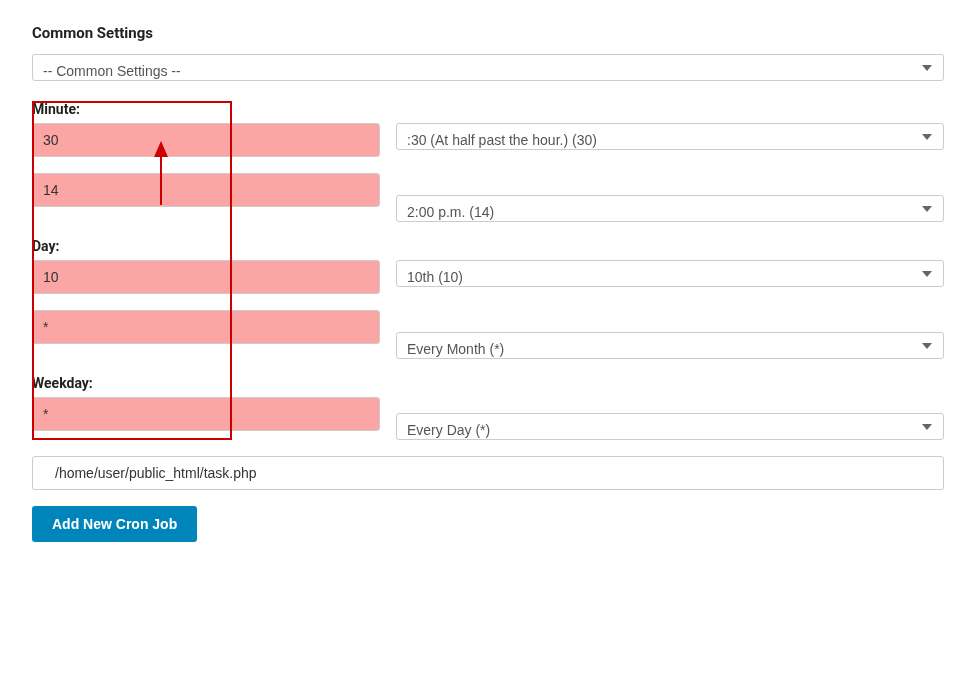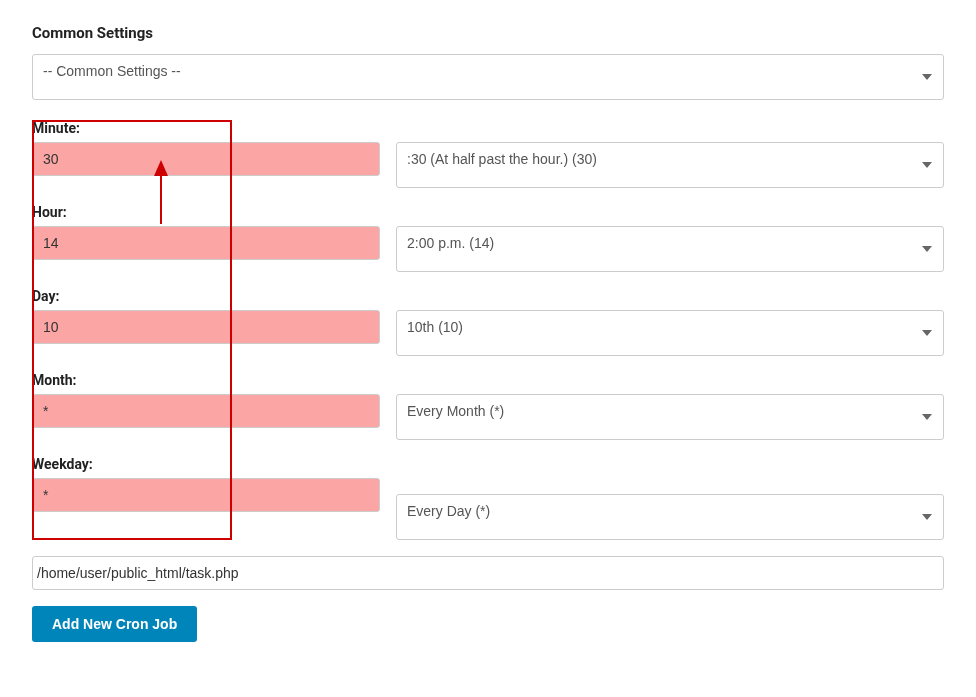--- a/index.html
+++ b/index.html
@@ -23,21 +23,21 @@
       margin-bottom: 12px;
       color: #222;
     }
     .common-settings-row {
       display: flex;
       align-items: center;
       margin-bottom: 20px;
     }
     .select-full {
       width: 100%;
-      padding: 8px 36px 20px 10px;
+      padding: 8px 36px 1px 10px;
       border: 1px solid #ccc;
       border-radius: 3px;
       background: #fff;
       font-size: 14px;
       color: #555;
       appearance: none;
       -webkit-appearance: none;
       cursor: pointer;
     }
     .select-wrapper {
@@ -134,21 +134,21 @@
       margin-top: 8px;
     }
     .command-label {
       font-weight: 700;
       font-size: 14px;
       margin-bottom: 8px;
       display: block;
     }
     .command-input {
       width: 100%;
-      padding: 8px 4px;
+      padding: 8px 22px;
       border: 1px solid #ccc;
       border-radius: 3px;
       font-size: 14px;
       color: #333;
       background: #fff;
     }
     .add-btn {
       display: inline-block;
       margin-top: 16px;
       padding: 10px 20px;
@@ -195,21 +195,20 @@
             <select class="select-full">
               <option>:30 (At half past the hour.) (30)</option>
             </select>
           </div>
         </div>
       </div>
     </div>
 
     <div class="field-row">
       <div class="field-left">
-        <label class="field-label">Hour:</label>
         <input type="text" class="text-input" value="14" style="">
       </div>
       <div class="field-right">
         <div style="margin-top:22px;">
           <div class="select-wrapper">
             <select class="select-full">
               <option>2:00 p.m. (14)</option>
             </select>
           </div>
         </div>
@@ -227,21 +226,20 @@
             <select class="select-full">
               <option>10th (10)</option>
             </select>
           </div>
         </div>
       </div>
     </div>
 
     <div class="field-row">
       <div class="field-left">
-        <label class="field-label">Month:</label>
         <input type="text" class="text-input" value="*" style="">
       </div>
       <div class="field-right">
         <div style="margin-top:22px;">
           <div class="select-wrapper">
             <select class="select-full">
               <option>Every Month (*)</option>
             </select>
           </div>
         </div>

